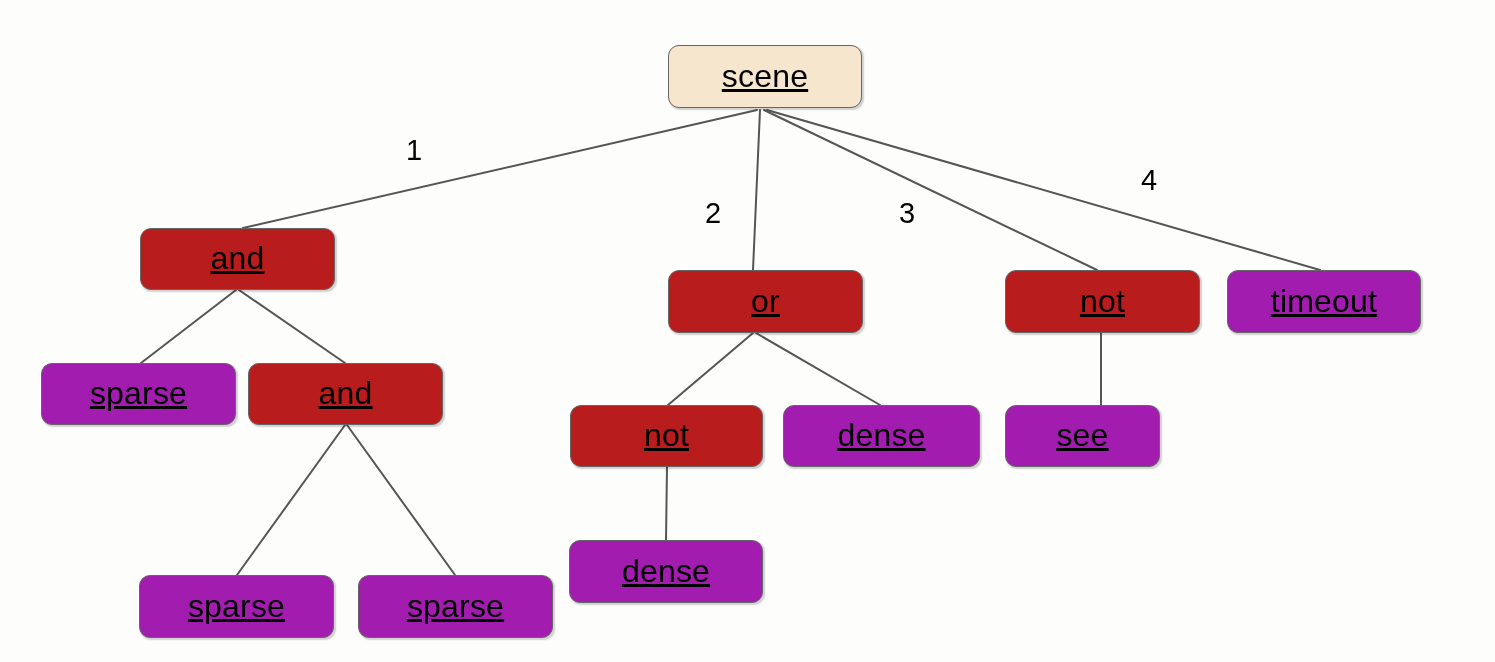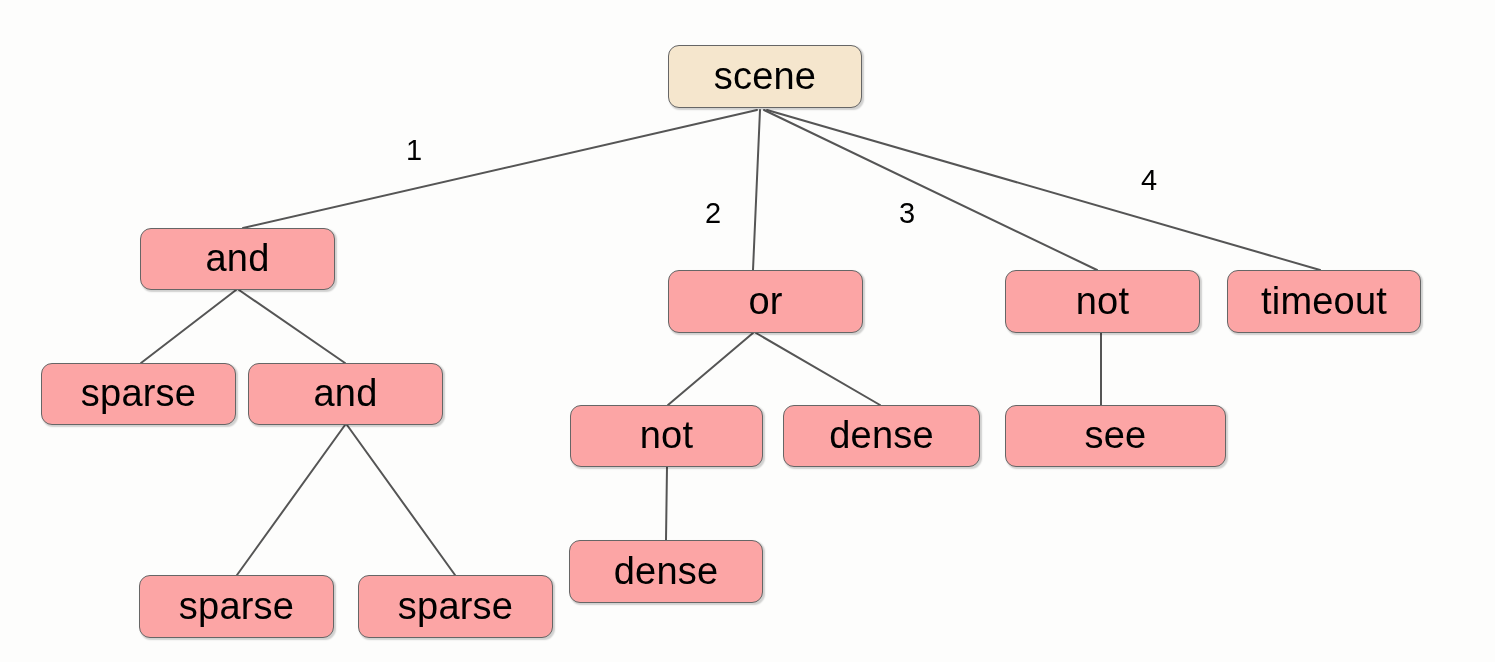--- a/index.html
+++ b/index.html
@@ -25,31 +25,32 @@
   }
   .node {
     position: absolute;
     box-sizing: border-box;
     border: 1.6px solid #666666;
     border-radius: 11px;
     display: flex;
     align-items: center;
     justify-content: center;
     color: #000000;
-    font-size: 38px;
+    font-size: 32px;
     line-height: 1;
     letter-spacing: 0.2px;
     box-shadow: 1.5px 1.5px 1.5px rgba(0,0,0,0.18);
     z-index: 2;
+    text-decoration: underline;
   }
   .node-op {
-    background: #fca5a5;
+    background: #b91c1c;
   }
   .node-term {
-    background: #fca5a5;
+    background: #a21caf;
   }
   .node-root {
     background: #f5e6cd;
   }
   .node-label {
     display: block;
     white-space: nowrap;
     transform: translateY(-1px);
   }
   .edge-label {
@@ -100,21 +101,21 @@
       </div>
       <div class="node node-op" style="left: 248px; top: 363px; width: 195px; height: 62px;">
         <span class="node-label">and</span>
       </div>
       <div class="node node-op" style="left: 570px; top: 405px; width: 193px; height: 62px;">
         <span class="node-label">not</span>
       </div>
       <div class="node node-term" style="left: 783px; top: 405px; width: 197px; height: 62px;">
         <span class="node-label">dense</span>
       </div>
-      <div class="node node-term" style="left: 1005px; top: 405px; width: 221px; height: 62px;">
+      <div class="node node-term" style="left: 1005px; top: 405px; width: 155px; height: 62px;">
         <span class="node-label">see</span>
       </div>
       <div class="node node-term" style="left: 569px; top: 540px; width: 194px; height: 63px;">
         <span class="node-label">dense</span>
       </div>
       <div class="node node-term" style="left: 139px; top: 575px; width: 195px; height: 63px;">
         <span class="node-label">sparse</span>
       </div>
       <div class="node node-term" style="left: 358px; top: 575px; width: 195px; height: 63px;">
         <span class="node-label">sparse</span>

